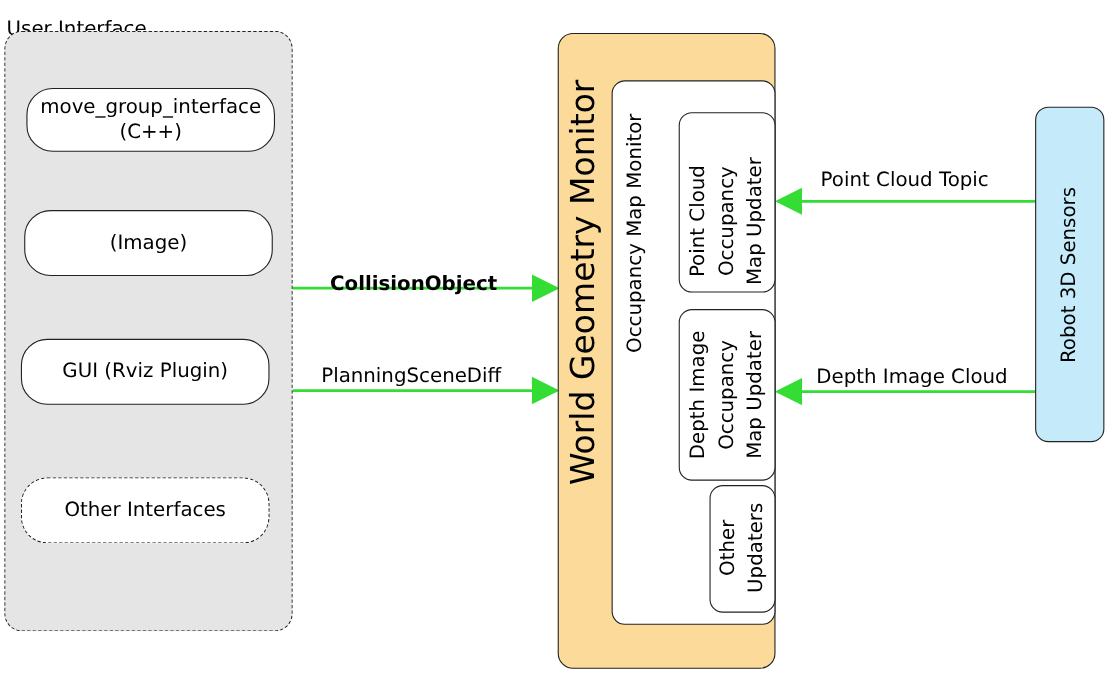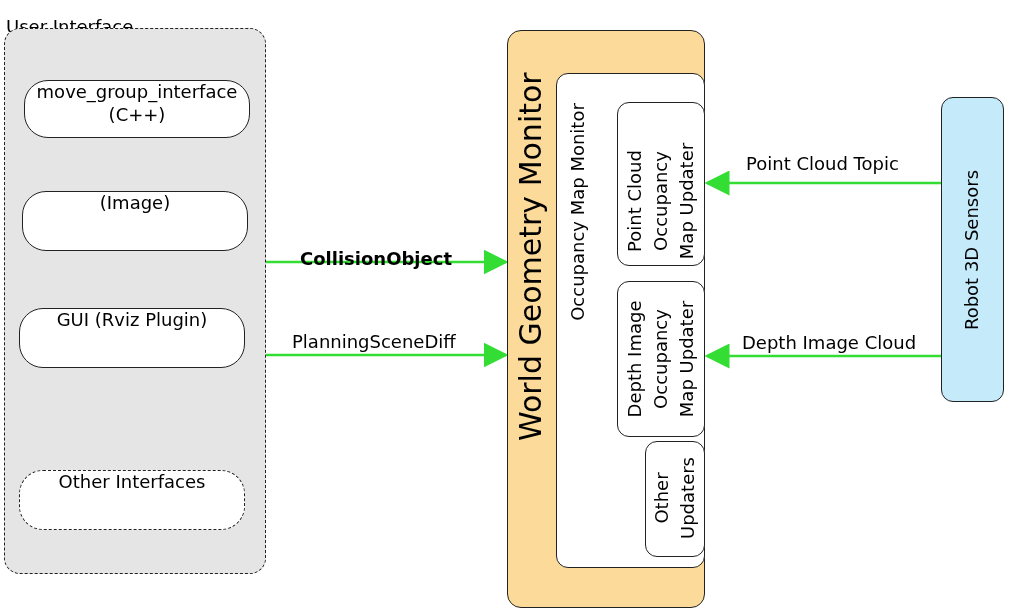--- a/index.html
+++ b/index.html
@@ -3,23 +3,23 @@
 <meta charset="utf-8">
 <style>
   html, body { margin:0; padding:0; background:#ffffff; }
   body { width:1013px; height:615px; position:relative; overflow:hidden;
          font-family:"DejaVu Sans", sans-serif; color:#000; }
   .abs { position:absolute; }
   .ui-title { left:6px; top:4px; font-size:18px;margin-top:12px; }
   .ui-panel { left:4px; top:28px; width:262px; height:546px; background:#e5e5e5;
               border:1.5px dashed #222; border-radius:16px; box-sizing:border-box; }
   .ui-box { background:#fff; border:1.5px solid #222; border-radius:24px; box-sizing:border-box;
-            display:flex; flex-direction:column; align-items:center; 
+            display:flex; flex-direction:column; align-items:center; justify-content:center;
             font-size:18px; text-align:center; line-height:1.25; }
-  .ui-box.dashed { border-style:dashed;margin-top:36px; }
+  .ui-box.dashed { border-style:dashed; }
   .wgm { left:507px; top:30px; width:198px; height:578px; background:#fcdb9a;
          border:1.5px solid #222; border-radius:14px; box-sizing:border-box; }
   .omm { left:556px; top:73px; width:149px; height:495px; background:#fff;
          border:1.5px solid #222; border-radius:12px; box-sizing:border-box; }
   .vert { position:absolute; white-space:nowrap; transform-origin:center center; transform:rotate(-90deg);
           text-align:center; }
   .upd { background:#fff; border:1.5px solid #222; border-radius:12px; box-sizing:border-box; }
   .sensors { left:941px; top:97px; width:63px; height:305px; background:#c5ebfb;
              border:1.5px solid #222; border-radius:12px; box-sizing:border-box; }
   .label { font-size:18px; white-space:nowrap; }

